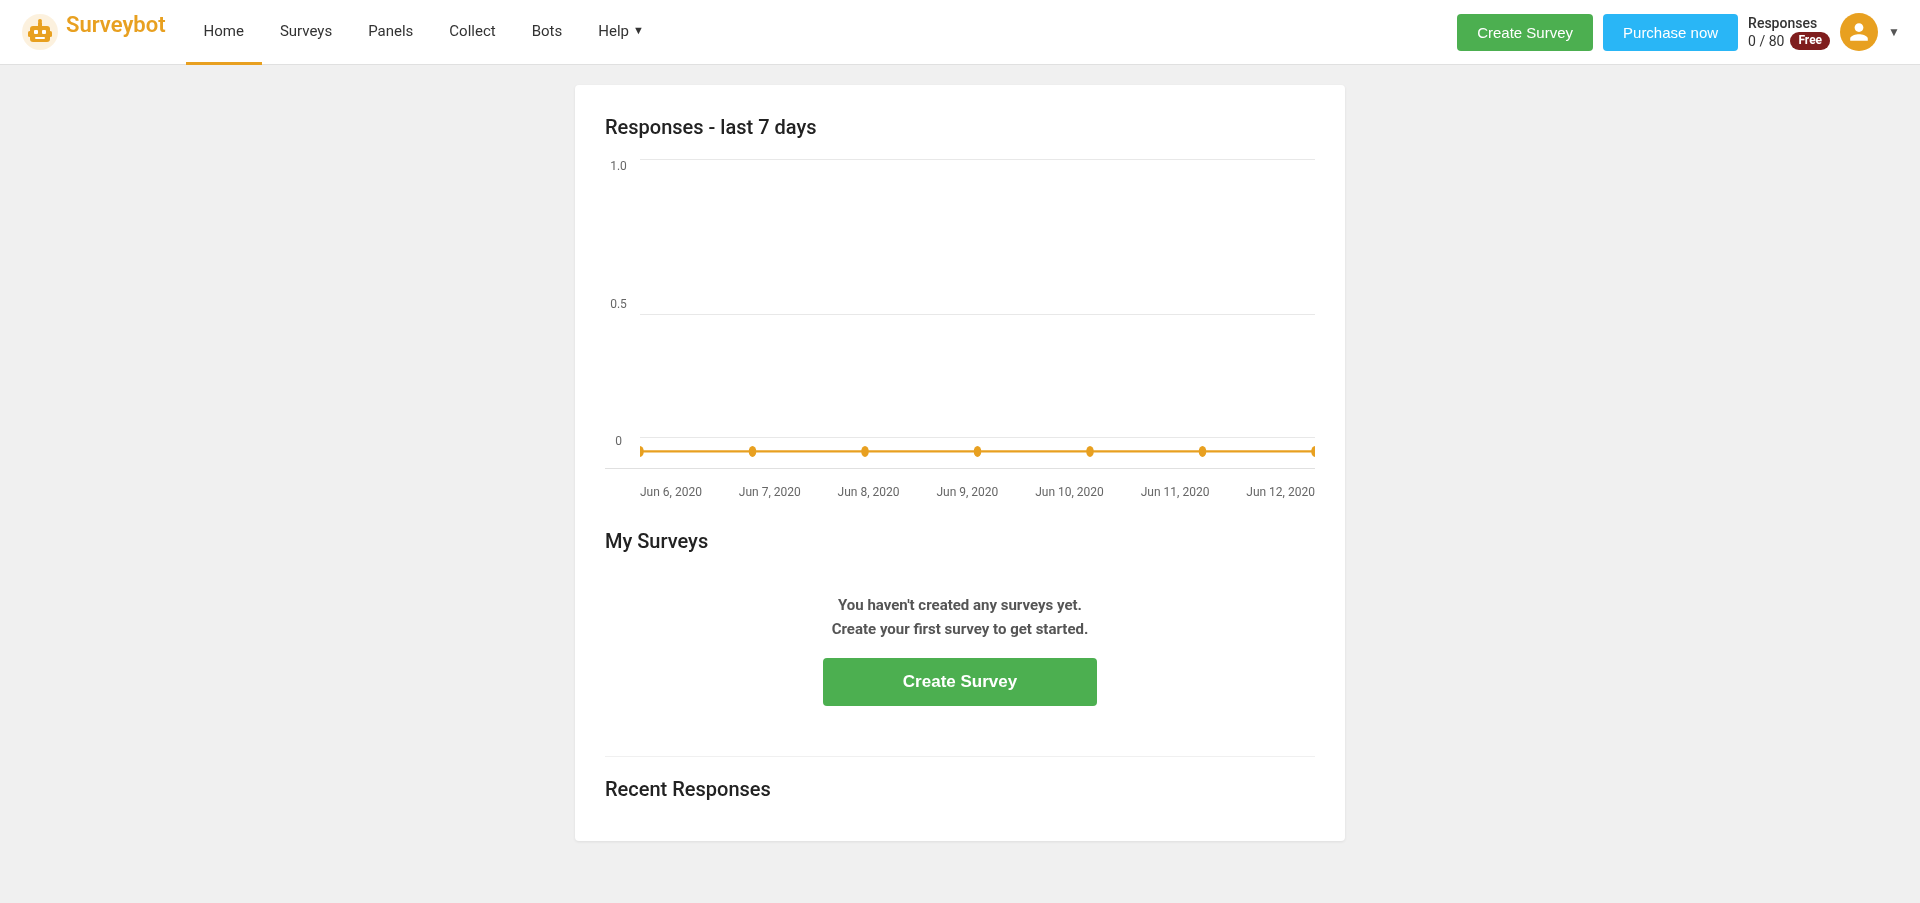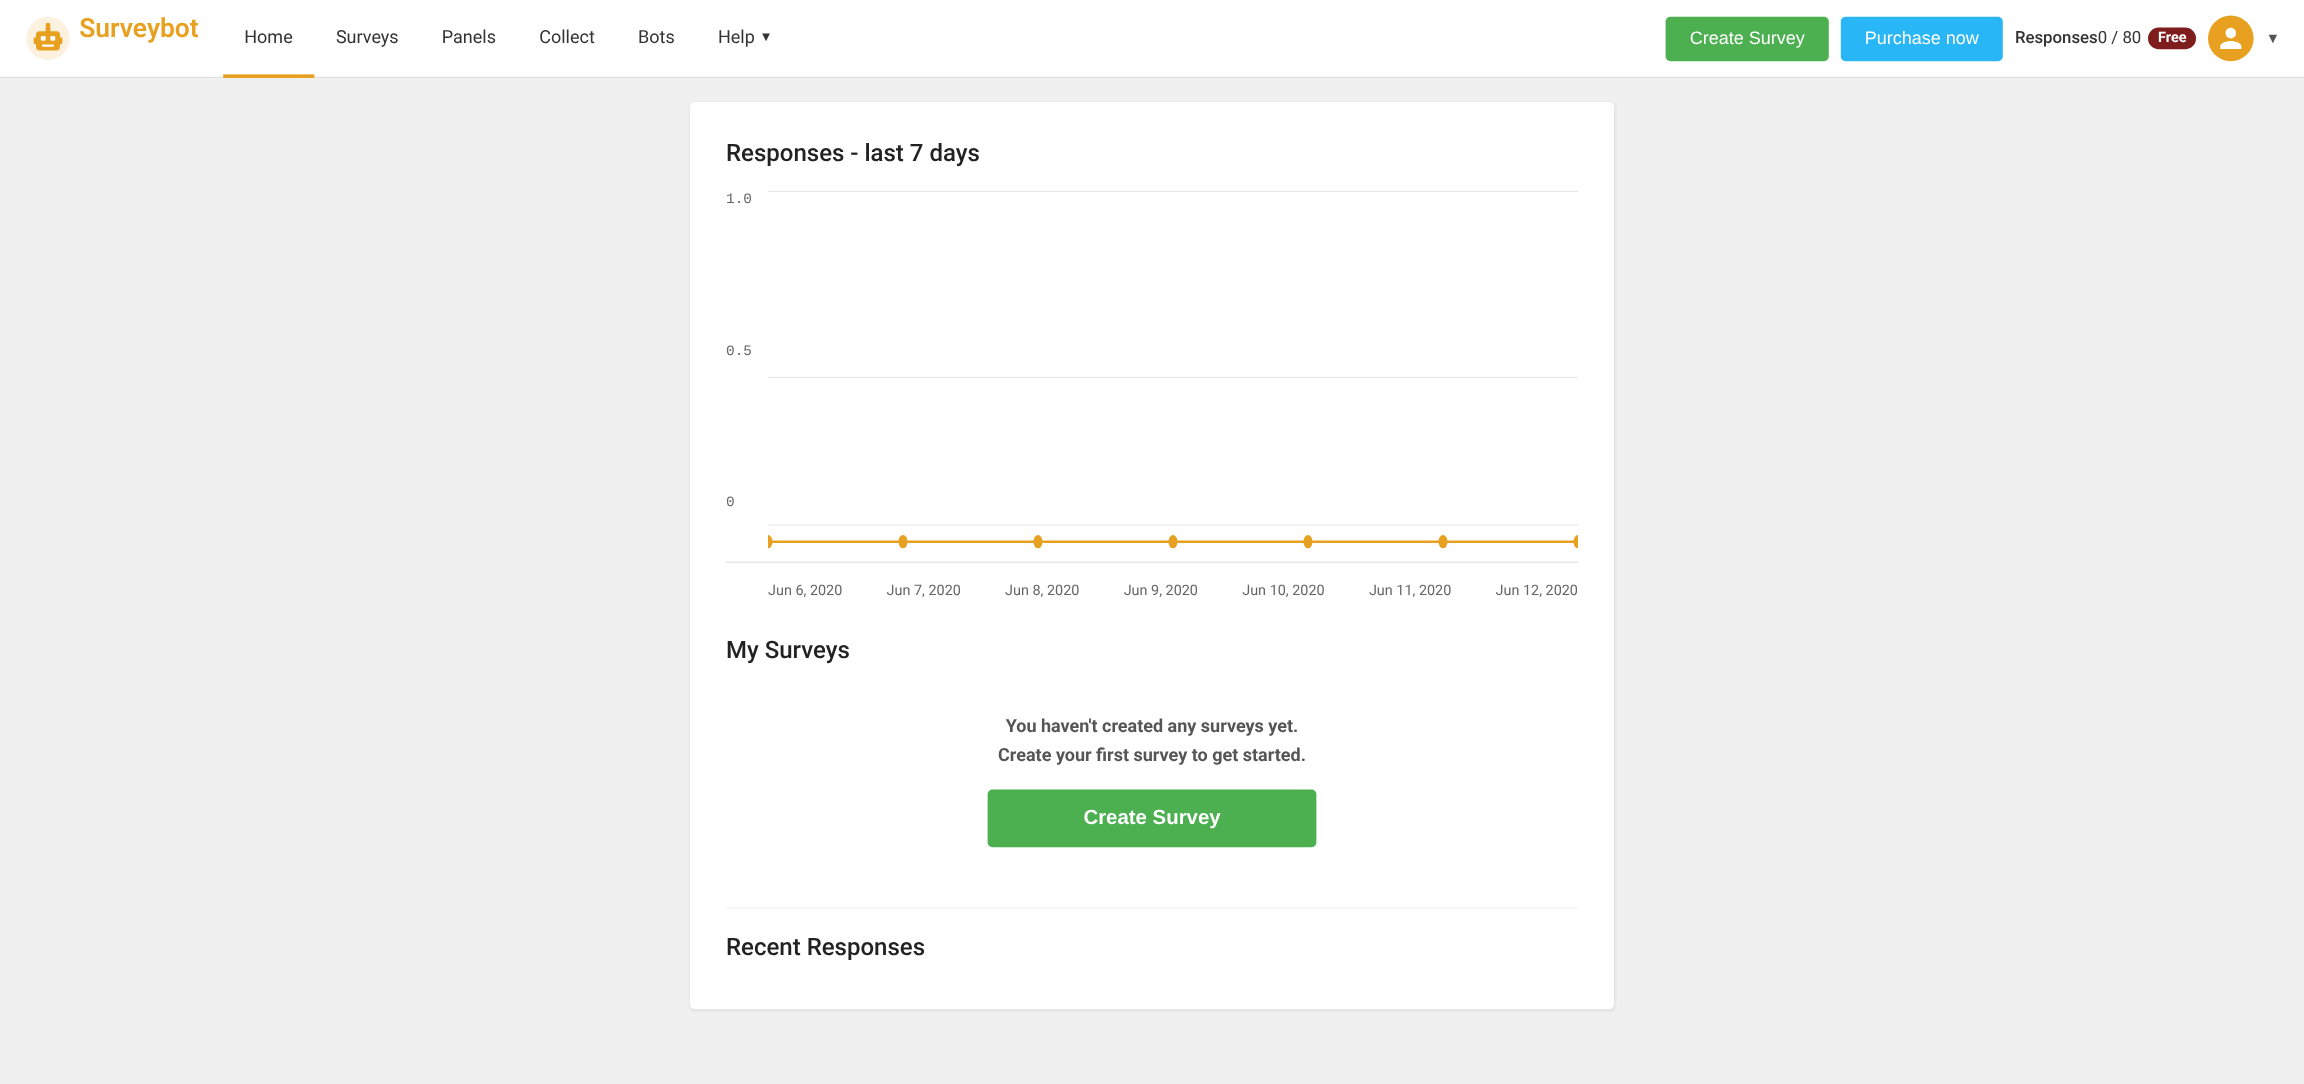--- a/index.html
+++ b/index.html
@@ -82,21 +82,21 @@
       color: white;
       border: none;
       padding: 10px 20px;
       border-radius: 4px;
       font-size: 15px;
       font-weight: 500;
       cursor: pointer;
     }
     .responses-counter {
       display: flex;
-      flex-direction: row;
+      flex-direction: column;
       align-items: flex-start;
       font-size: 13px;
       color: #333;
       line-height: 1.3;
     }
     .responses-counter .label {
       font-size: 14px;
       font-weight: 500;
     }
     .responses-counter .value {
@@ -161,28 +161,27 @@
       width: 100%;
       height: 310px;
       position: relative;
       border-bottom: 1px solid #e0e0e0;
       margin-bottom: 10px;
     }
     .chart-y-labels {
       position: absolute;
       left: 0;
       top: 0;
-      bottom: 42px;
+      bottom: 20px;
       width: 35px;
       display: flex;
       flex-direction: column;
       justify-content: space-between;
-      align-items: flex-start;
+      align-items: center;
       padding-right: 8px;
-      font-family: Liberation Mono, monospace;
     }
     .chart-y-label {
       font-size: 12px;
       color: #666;
     }
     .chart-area {
       position: absolute;
       left: 35px;
       right: 0;
       top: 0;

